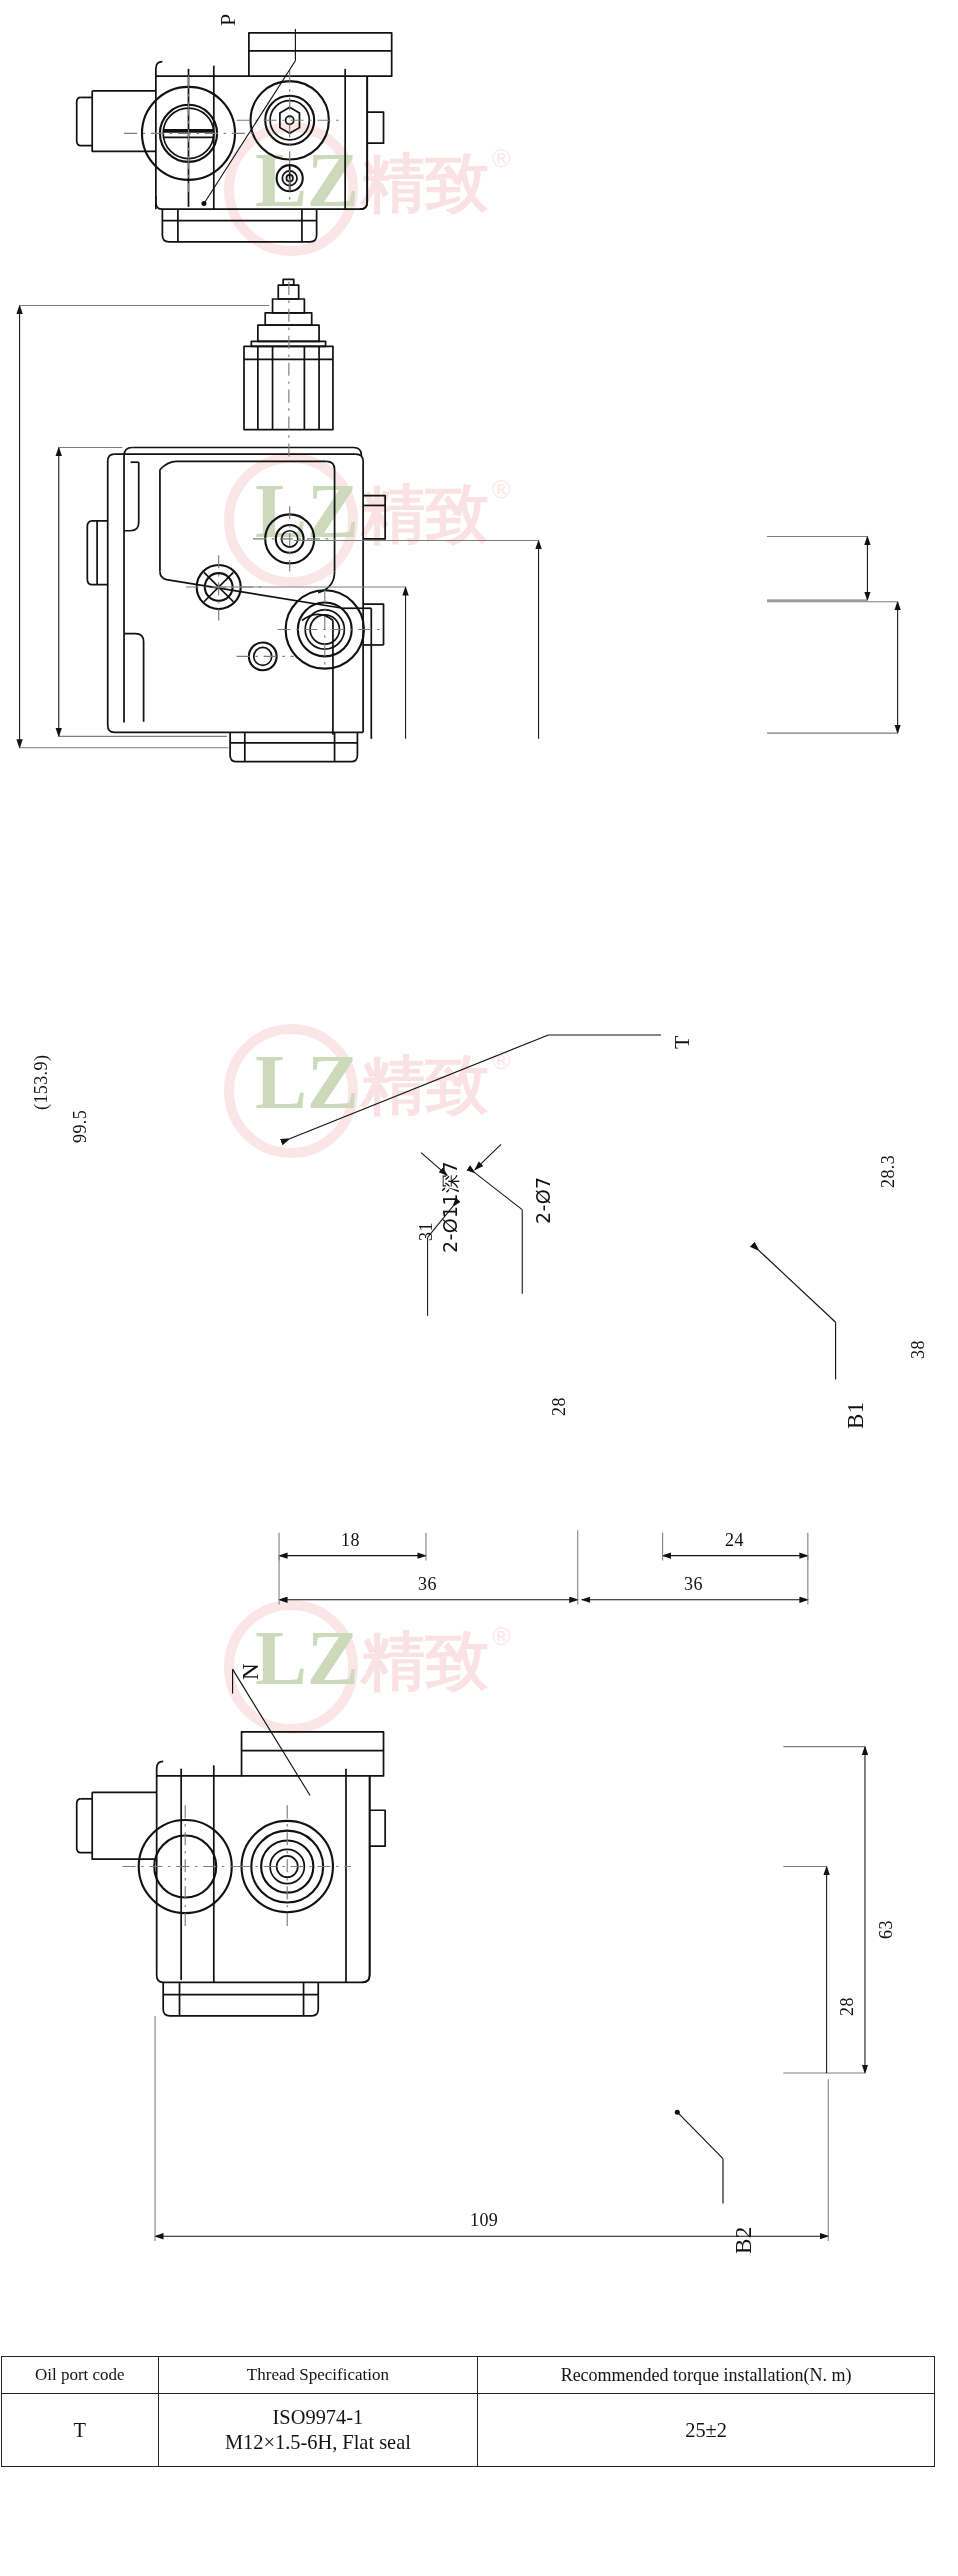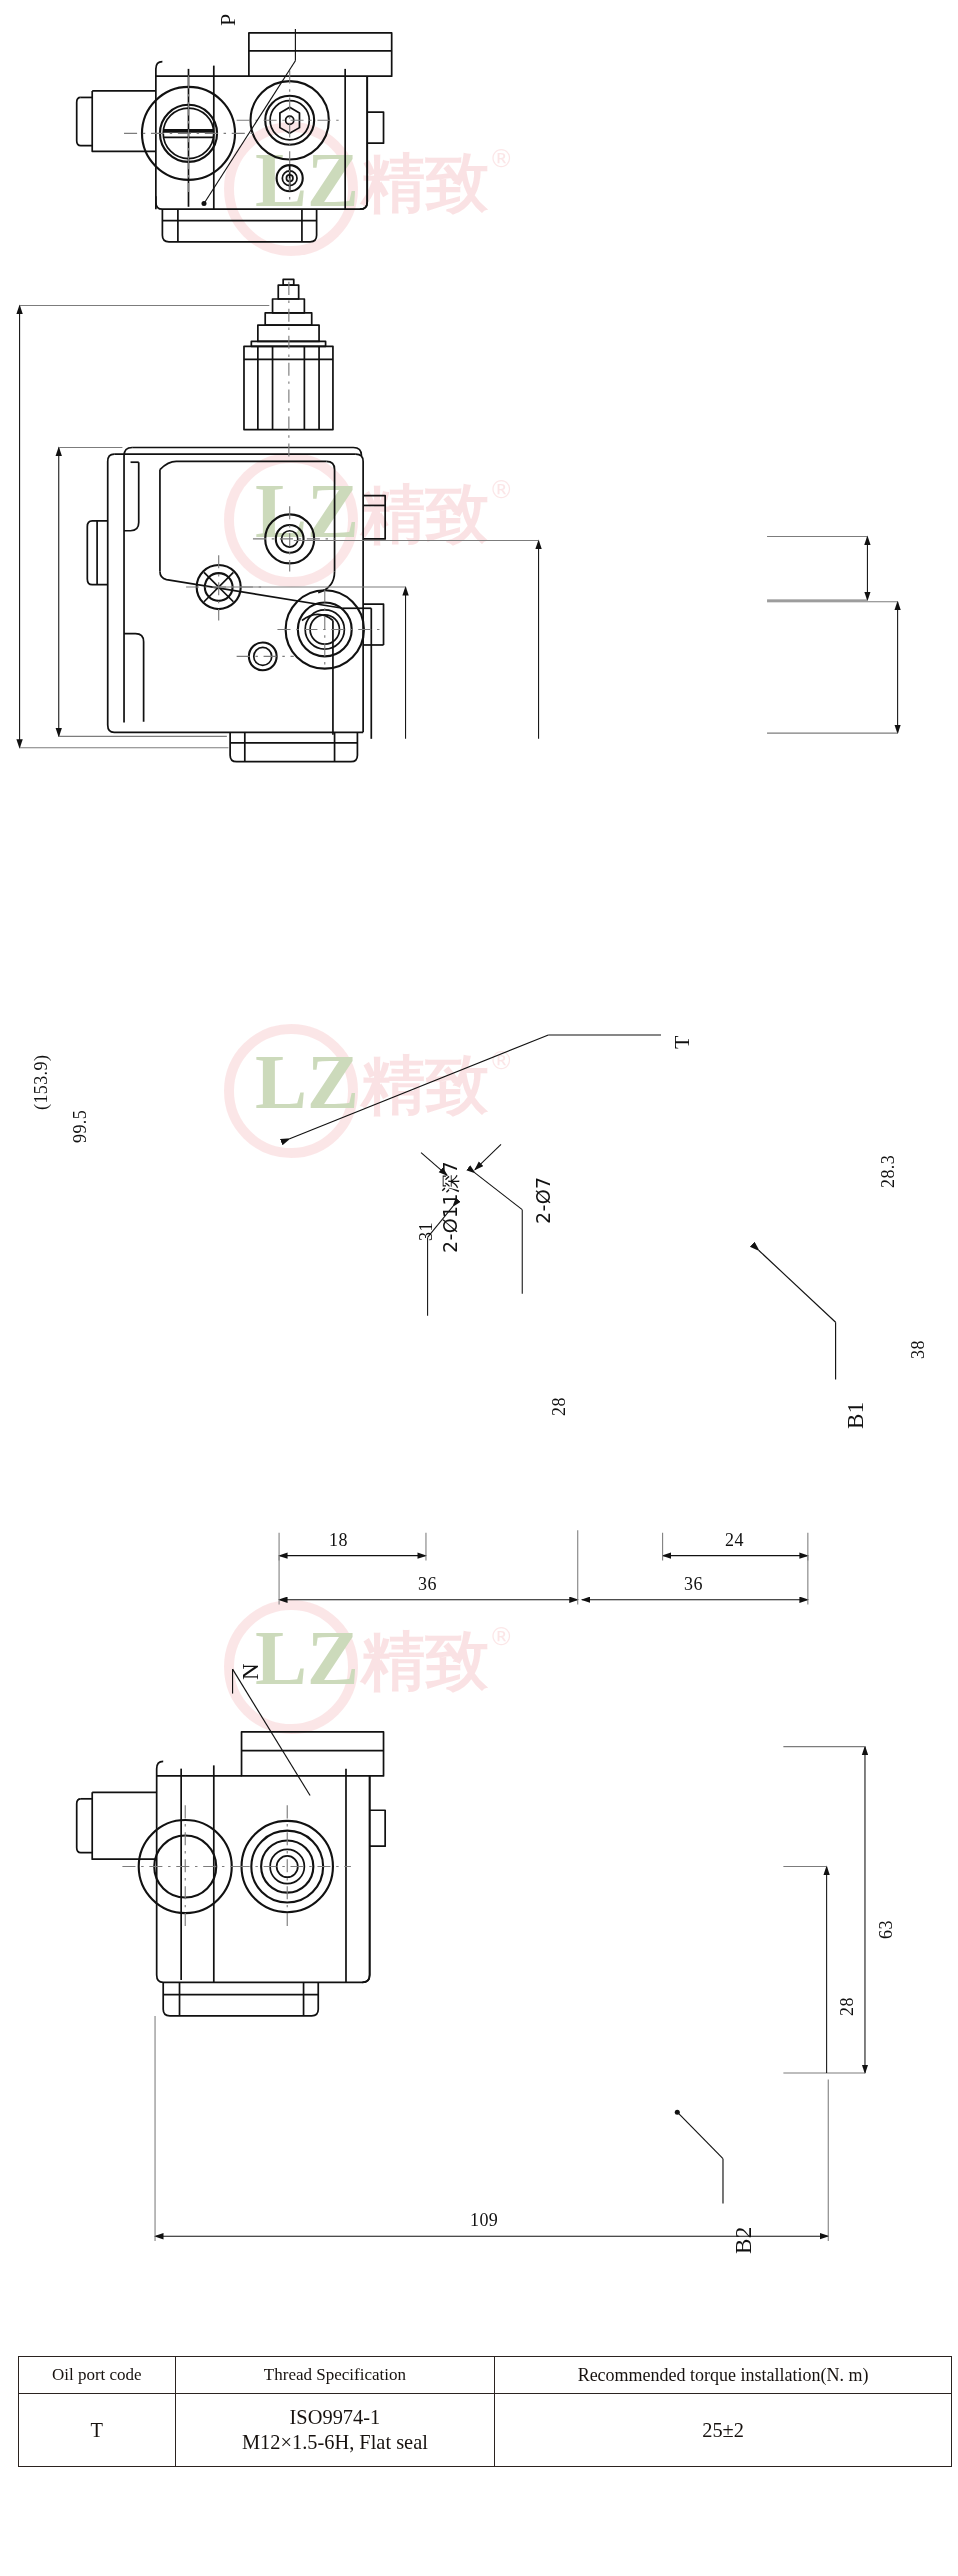--- a/index.html
+++ b/index.html
@@ -18,21 +18,21 @@
           font-family:Liberation Serif, serif;line-height:1;}
   .wm .cn{position:absolute;color:#f09ba0;font-weight:bold;
           font-family:"DejaVu Sans",sans-serif;line-height:1;white-space:nowrap;text-align:center;}
   .wm .reg{position:absolute;color:#f3a9ad;font-family:"DejaVu Sans",sans-serif;}
 
   
   .lbl{position:absolute;white-space:nowrap;font-family:"Liberation Serif",serif;
        color:#111;letter-spacing:0.4px;}
 
   
-  .spec-table{position:absolute;left:18px;top:2356px;width:934px;
+  .spec-table{position:absolute;left:1px;top:2356px;width:934px;
               border-collapse:collapse;background:#fff;}
   .spec-table th,.spec-table td{
       border:1.6px solid #2b2320;text-align:center;vertical-align:middle;
       font-family:"Liberation Serif",serif;color:#17120f;padding:1.6px 3.3px;}
   .spec-table th{font-size:17px;font-weight:normal;height:33px;}
   .spec-table td{font-size:20.4px;height:69px;line-height:1.22;}
   .spec-table th.c0,.spec-table td.c0{width:149px;}
   .spec-table th.c1,.spec-table td.c1{width:312px;}
   .spec-table th.c2,.spec-table td.c2{width:auto;}
   .spec-table th.c2{font-size:18px;}
@@ -415,21 +415,21 @@
   <div class="lbl" style="left:438px;top:1253px;font-size:19px;font-family:'DejaVu Sans',sans-serif;transform-origin:0 0;transform:rotate(-90deg);">2-Ø11深7</div>
 
   <div class="lbl" style="left:532px;top:1224px;font-size:19px;font-family:'DejaVu Sans',sans-serif;transform-origin:0 0;transform:rotate(-90deg);">2-Ø7</div>
 
   <div class="lbl" style="left:549px;top:1416px;font-size:18px;transform-origin:0 0;transform:rotate(-90deg);">28</div>
 
   <div class="lbl" style="left:878px;top:1188px;font-size:18px;transform-origin:0 0;transform:rotate(-90deg);">28.3</div>
 
   <div class="lbl" style="left:908px;top:1359px;font-size:18px;transform-origin:0 0;transform:rotate(-90deg);">38</div>
 
-  <div class="lbl" style="left:329px;top:1530px;font-size:18px;">18</div>
+  <div class="lbl" style="left:341px;top:1530px;font-size:18px;">18</div>
 
   <div class="lbl" style="left:725px;top:1530px;font-size:18px;">24</div>
 
   <div class="lbl" style="left:418px;top:1574px;font-size:18px;">36</div>
 
   <div class="lbl" style="left:684px;top:1574px;font-size:18px;">36</div>
 
   <div class="lbl" style="left:876px;top:1939px;font-size:18px;transform-origin:0 0;transform:rotate(-90deg);">63</div>
 
   <div class="lbl" style="left:837px;top:2016px;font-size:18px;transform-origin:0 0;transform:rotate(-90deg);">28</div>

